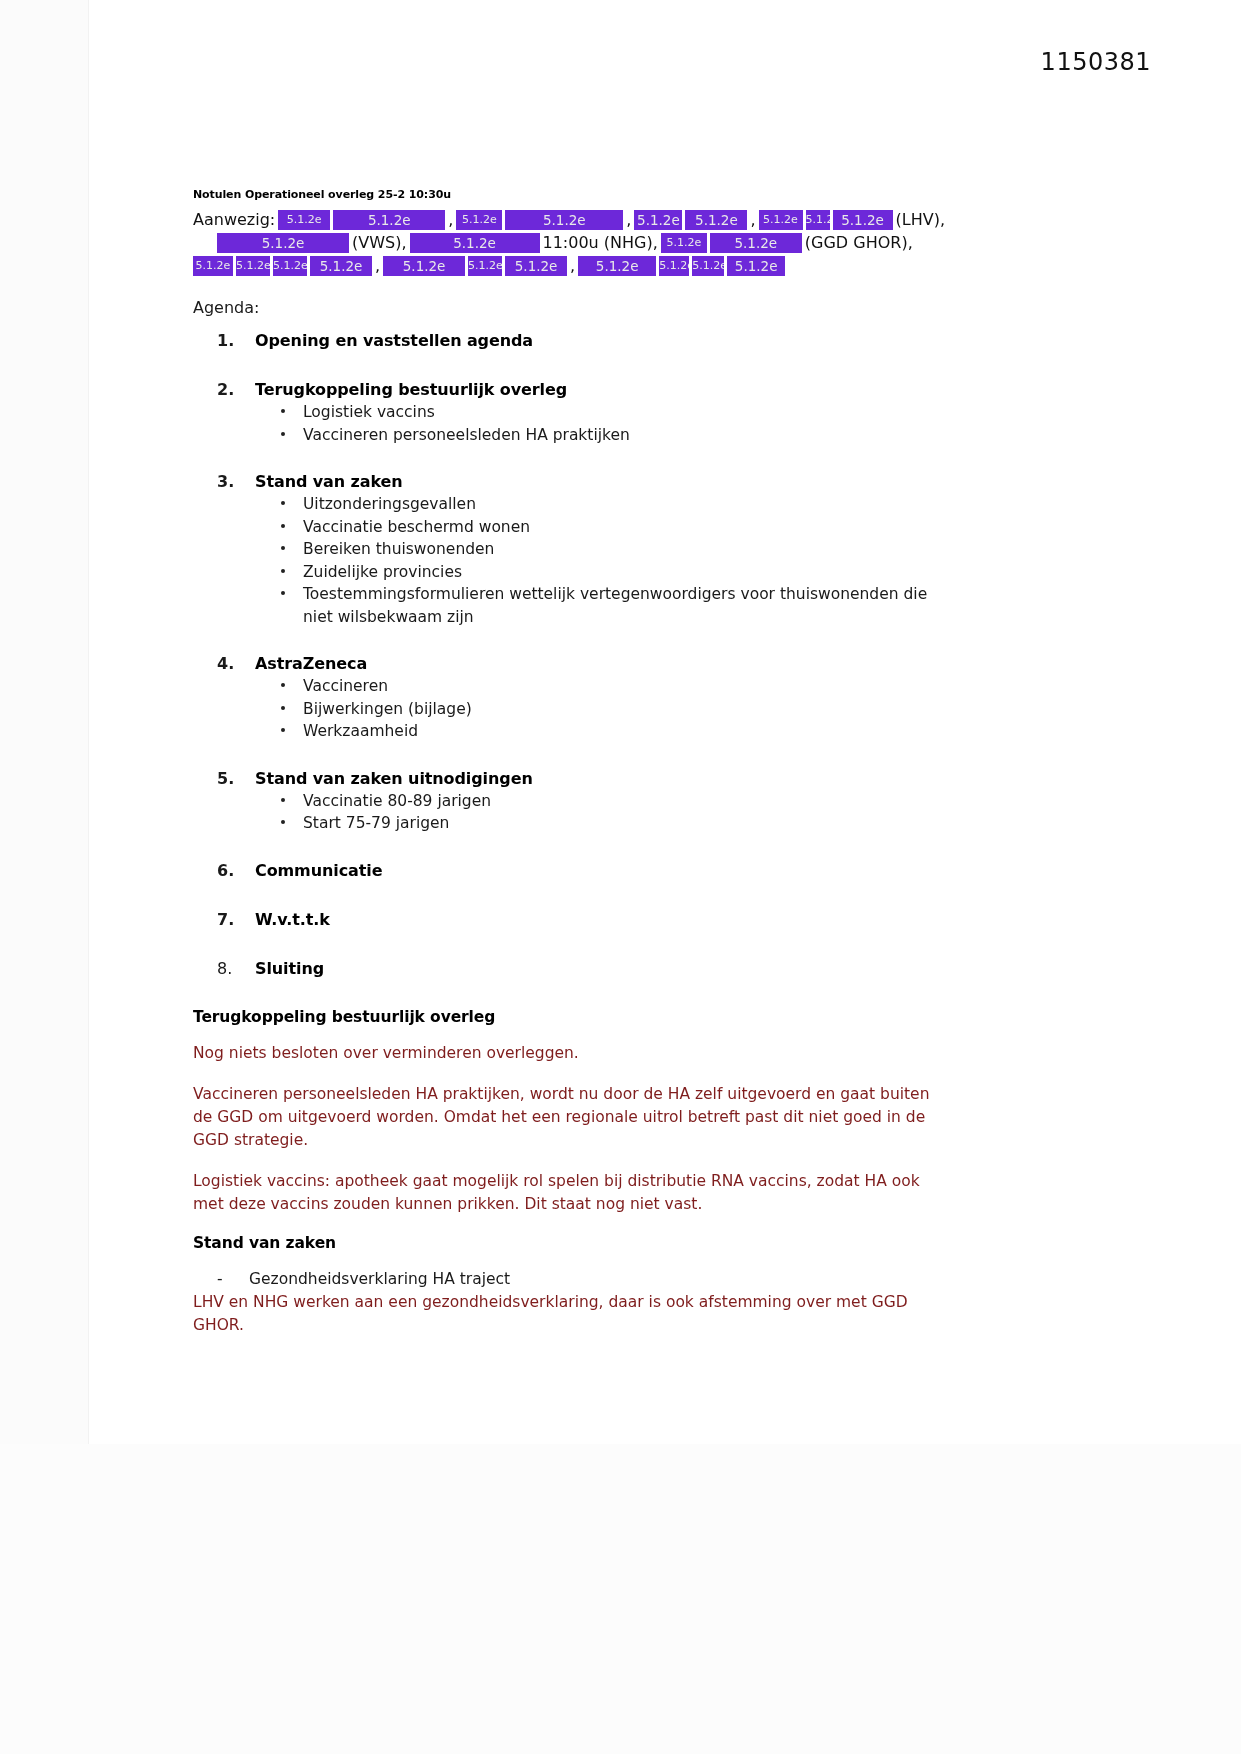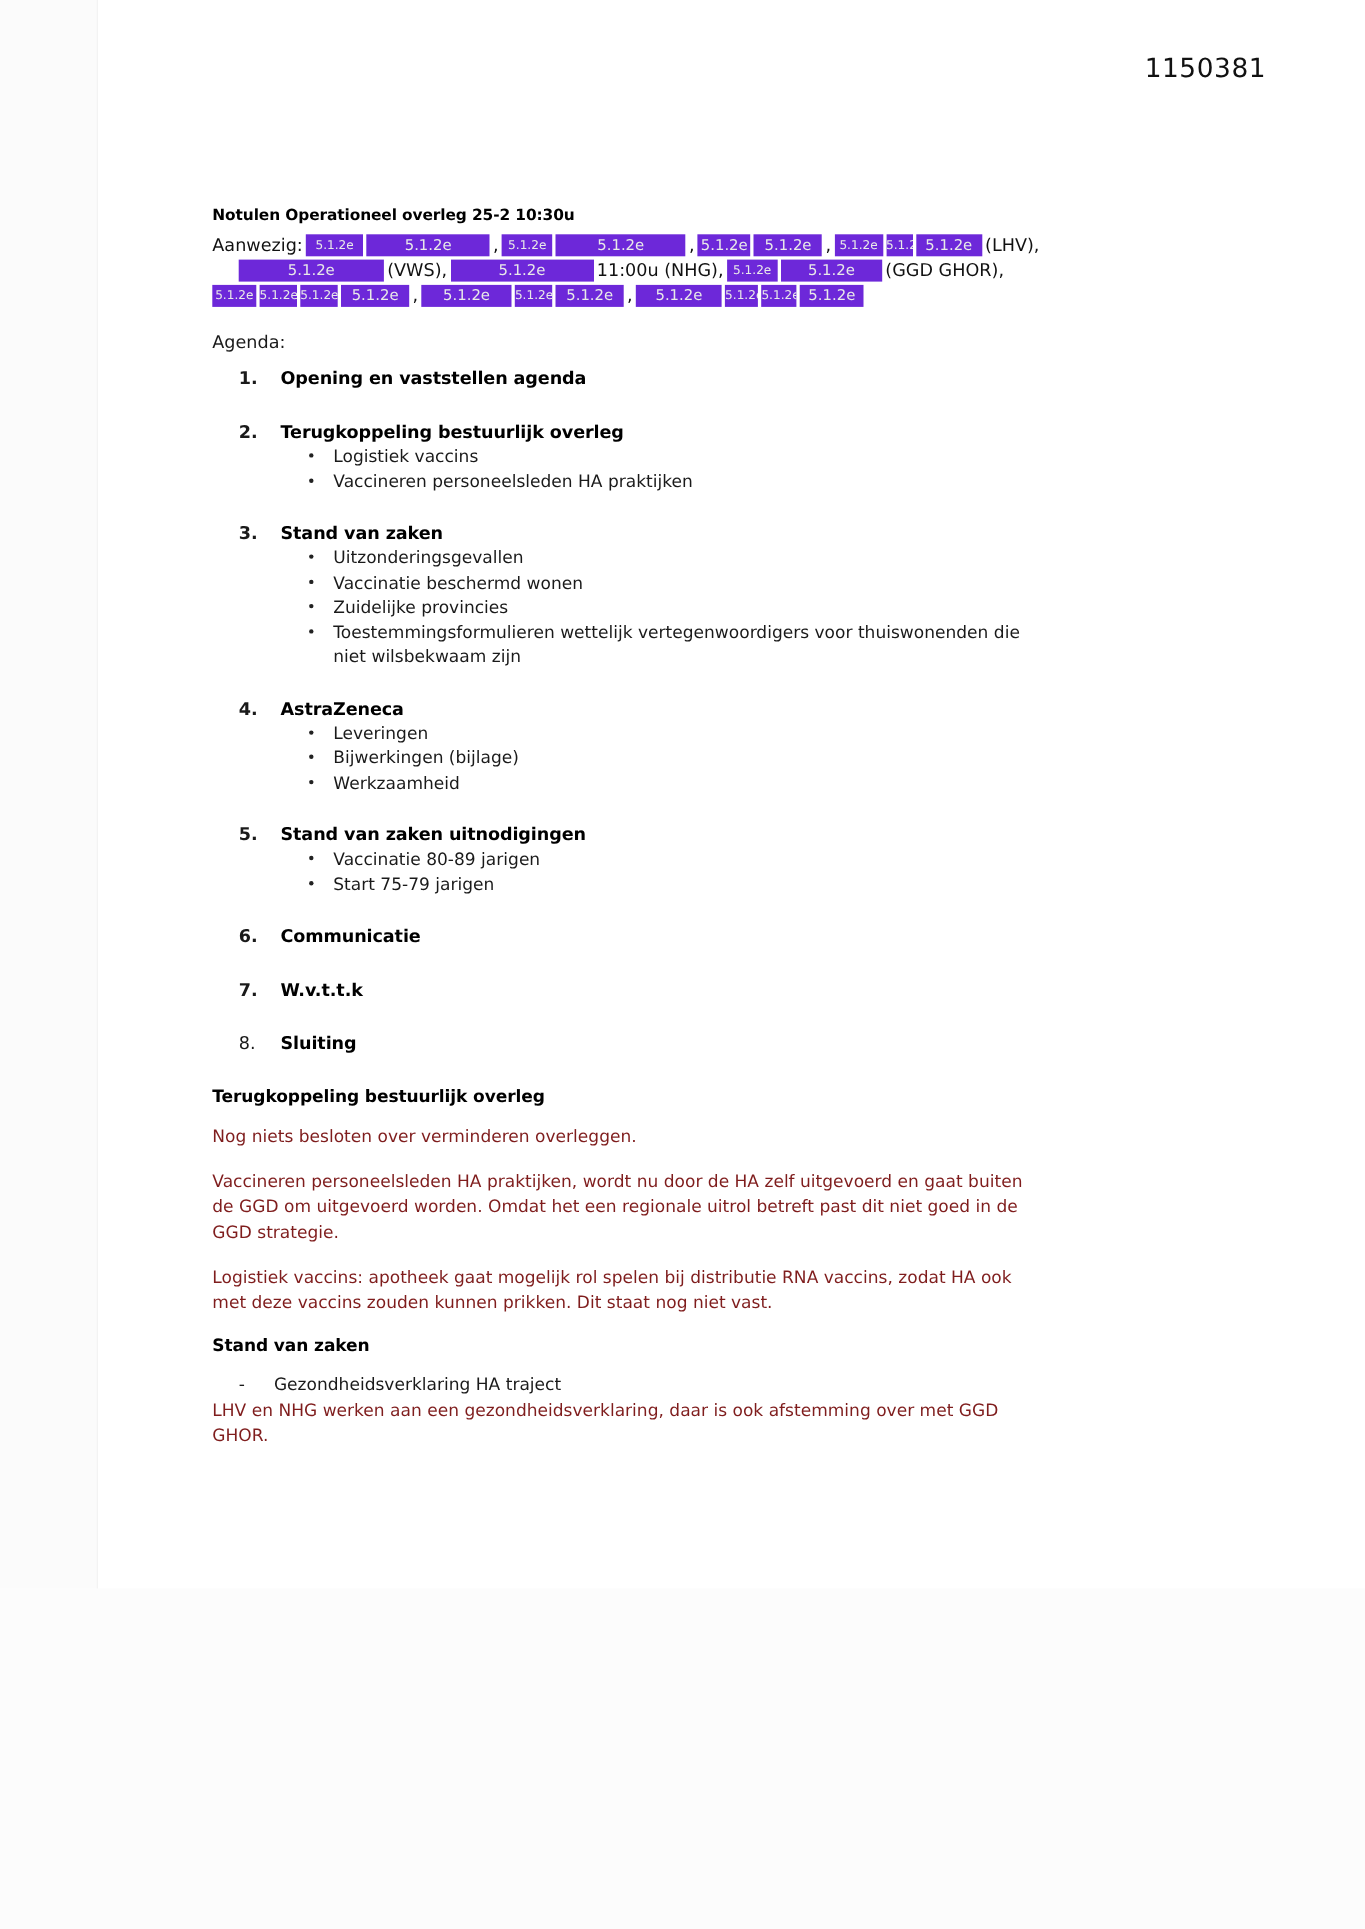--- a/index.html
+++ b/index.html
@@ -50,21 +50,21 @@
   }
 
   .content {
     position: absolute;
     left: 193px;
     top: 188px;
     width: 740px;
   }
 
   .doc-title {
-    font-size: 14px;
+    font-size: 11px;
     font-weight: bold;
     color: #000;
     margin: 0 0 6px 0;
     letter-spacing: -0.1px;
   }
 
   
   .attendees {
     font-size: 16px;
     line-height: 24px;
@@ -204,25 +204,26 @@
 
     <ol class="agenda" id="agenda">
         <li style="margin-bottom: 30px;"><span class="num">1.</span><span class="head">Opening en vaststellen agenda</span></li>
         <li style="margin-bottom: 26px;"><span class="num">2.</span><span class="head">Terugkoppeling bestuurlijk overleg</span><ul class="sub">
             <li><span class="dot"></span><span>Logistiek vaccins</span></li>
             <li><span class="dot"></span><span>Vaccineren personeelsleden HA praktijken</span></li>
           </ul></li>
         <li style="margin-bottom: 26px;"><span class="num">3.</span><span class="head">Stand van zaken</span><ul class="sub">
             <li><span class="dot"></span><span>Uitzonderingsgevallen</span></li>
             <li><span class="dot"></span><span>Vaccinatie beschermd wonen</span></li>
+            <li><span class="dot"></span><span>Bereiken thuiswonenden</span></li>
             <li><span class="dot"></span><span>Zuidelijke provincies</span></li>
             <li><span class="dot"></span><span>Toestemmingsformulieren wettelijk vertegenwoordigers voor thuiswonenden die niet wilsbekwaam zijn</span></li>
           </ul></li>
         <li style="margin-bottom: 26px;"><span class="num">4.</span><span class="head">AstraZeneca</span><ul class="sub">
-            <li><span class="dot"></span><span>Leveringen</span></li>
+            <li><span class="dot"></span><span>Vaccineren</span></li>
             <li><span class="dot"></span><span>Bijwerkingen (bijlage)</span></li>
             <li><span class="dot"></span><span>Werkzaamheid</span></li>
           </ul></li>
         <li style="margin-bottom: 26px;"><span class="num">5.</span><span class="head">Stand van zaken uitnodigingen</span><ul class="sub">
             <li><span class="dot"></span><span>Vaccinatie 80-89 jarigen</span></li>
             <li><span class="dot"></span><span>Start 75-79 jarigen</span></li>
           </ul></li>
         <li style="margin-bottom: 30px;"><span class="num">6.</span><span class="head">Communicatie</span></li>
         <li style="margin-bottom: 30px;"><span class="num">7.</span><span class="head">W.v.t.t.k</span></li>
         <li class="thin"><span class="num">8.</span><span class="head">Sluiting</span></li>

